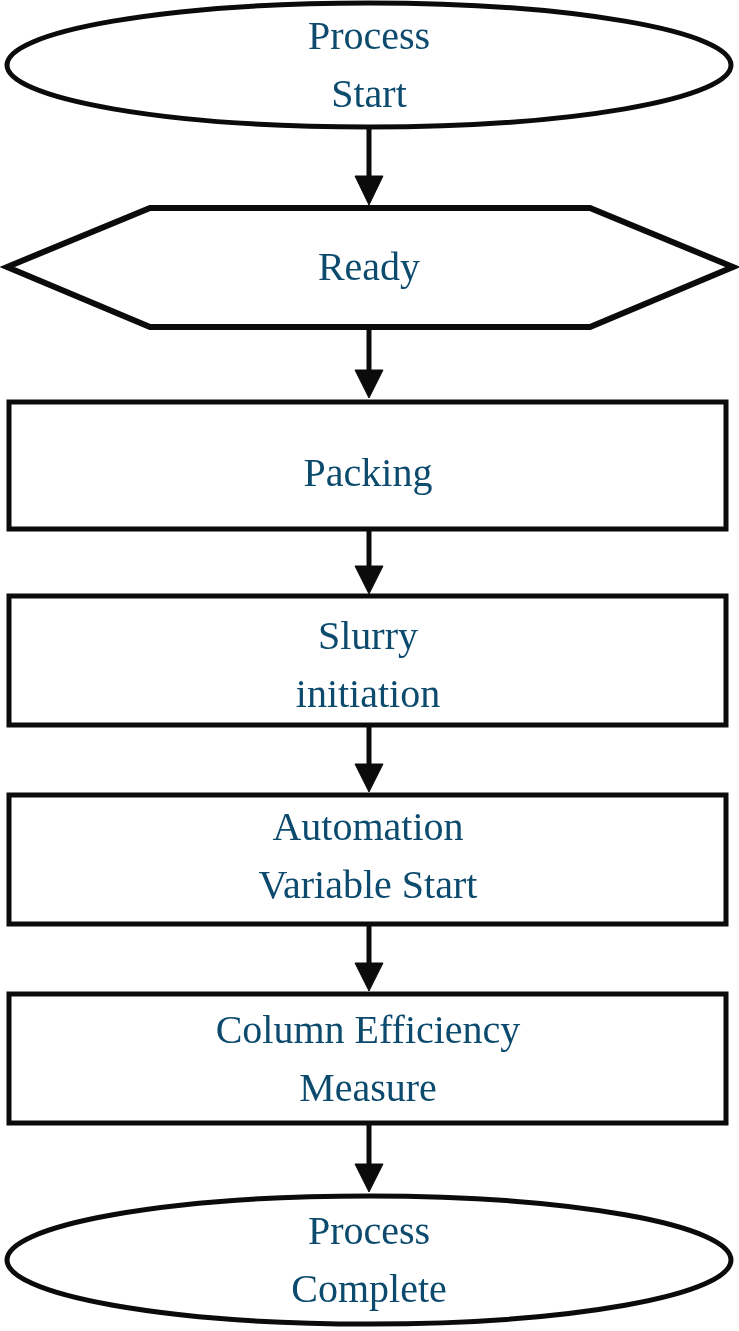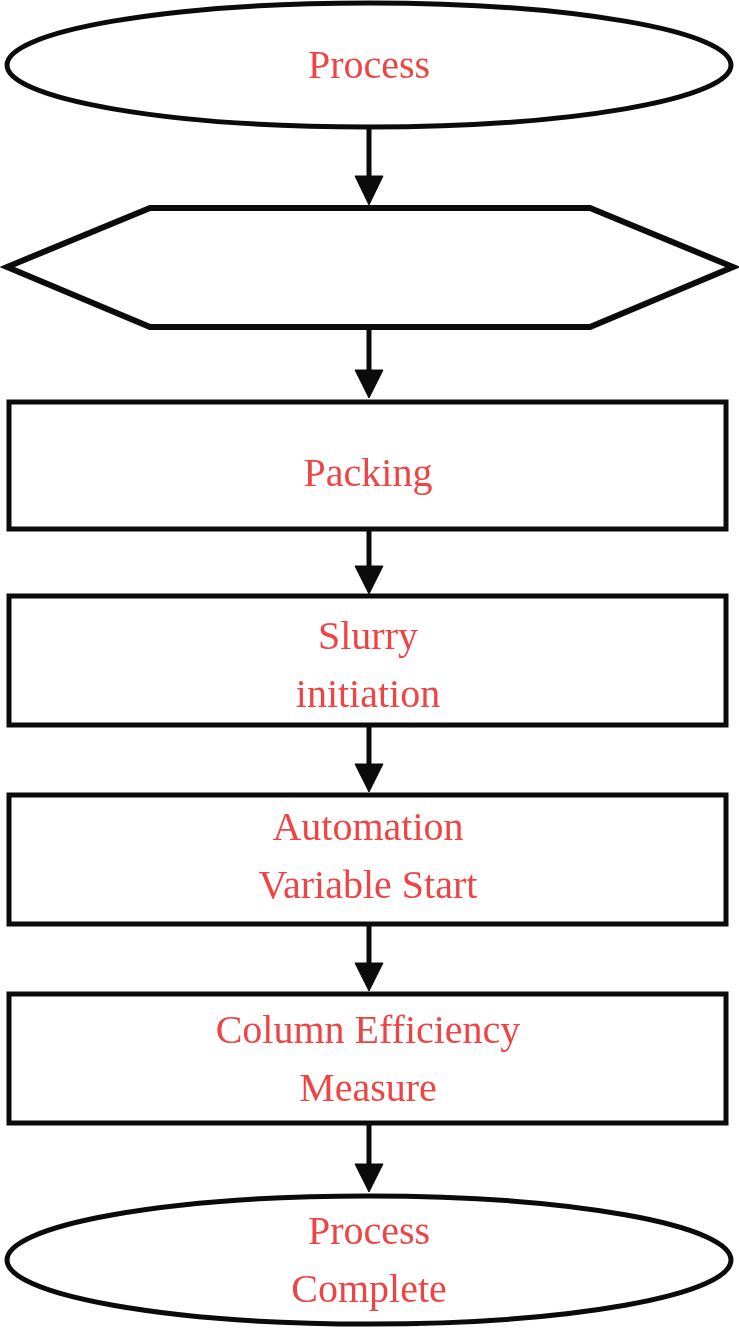--- a/index.html
+++ b/index.html
@@ -21,21 +21,21 @@
     position: absolute;
     top: 0;
     left: 0;
     width: 739px;
     height: 1331px;
     display: block;
   }
   .node-label {
     position: absolute;
     text-align: center;
-    color: #ef4444;
+    color: #0c4a6e;
     font-family: "Liberation Serif", "DejaVu Serif", serif;
     font-size: 40px;
     line-height: 58px;
     letter-spacing: 0px;
     white-space: pre-line;
     pointer-events: none;
     display: flex;
     flex-direction: column;
     align-items: center;
     justify-content: center;
@@ -88,22 +88,26 @@
     <g>
       <line x1="369" y1="1125" x2="369" y2="1166" stroke="#0b0b0b" stroke-width="5"></line>
       <polygon points="355,1164 383,1164 369,1192" fill="#0b0b0b" stroke="#0b0b0b" stroke-width="1"></polygon>
     </g>
 
     <ellipse cx="369" cy="1260" rx="362" ry="64" fill="#ffffff" stroke="#0b0b0b" stroke-width="5"></ellipse>
   </svg>
 
   <div class="node-label" style="left:107px; top:6px; width:524px; height:118px;">
     <span>Process</span>
+    <span>Start</span>
   </div>
 
+  <div class="node-label" style="left:107px; top:208px; width:524px; height:118px;">
+    <span>Ready</span>
+  </div>
 
   <div class="node-label" style="left:27px; top:404px; width:682px; height:137px;">
     <span>Packing</span>
   </div>
 
   <div class="node-label" style="left:27px; top:598px; width:682px; height:125px;justify-content:flex-end;">
     <span>Slurry</span>
     <span>initiation</span>
   </div>
 

